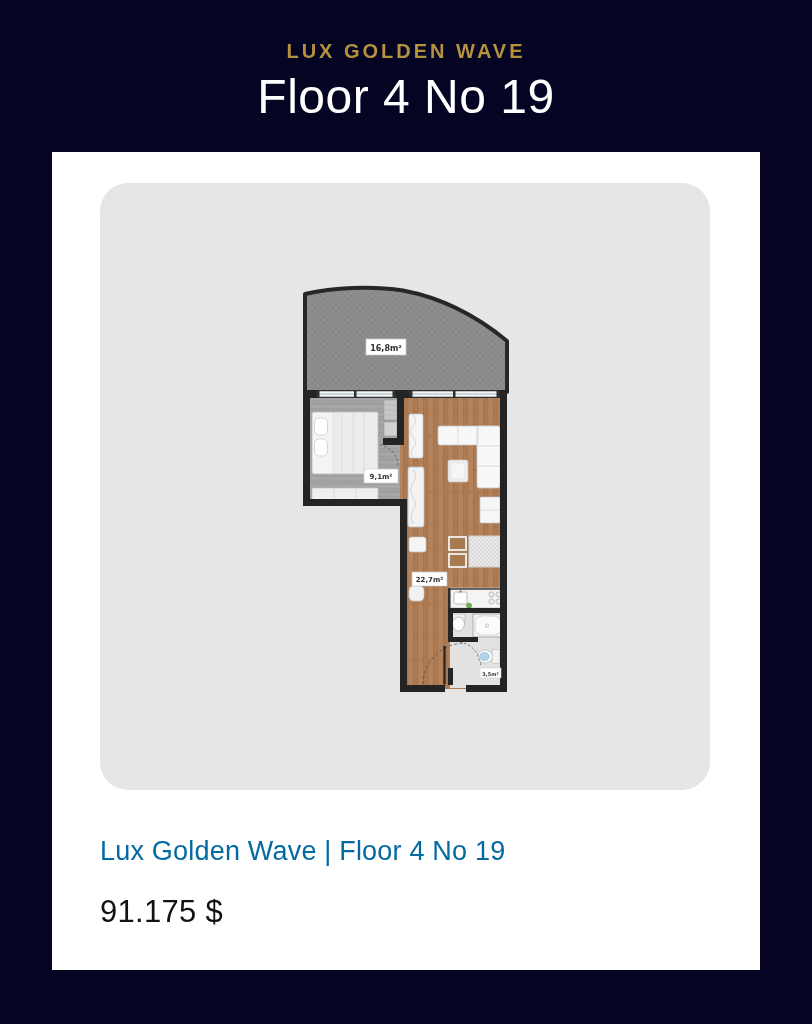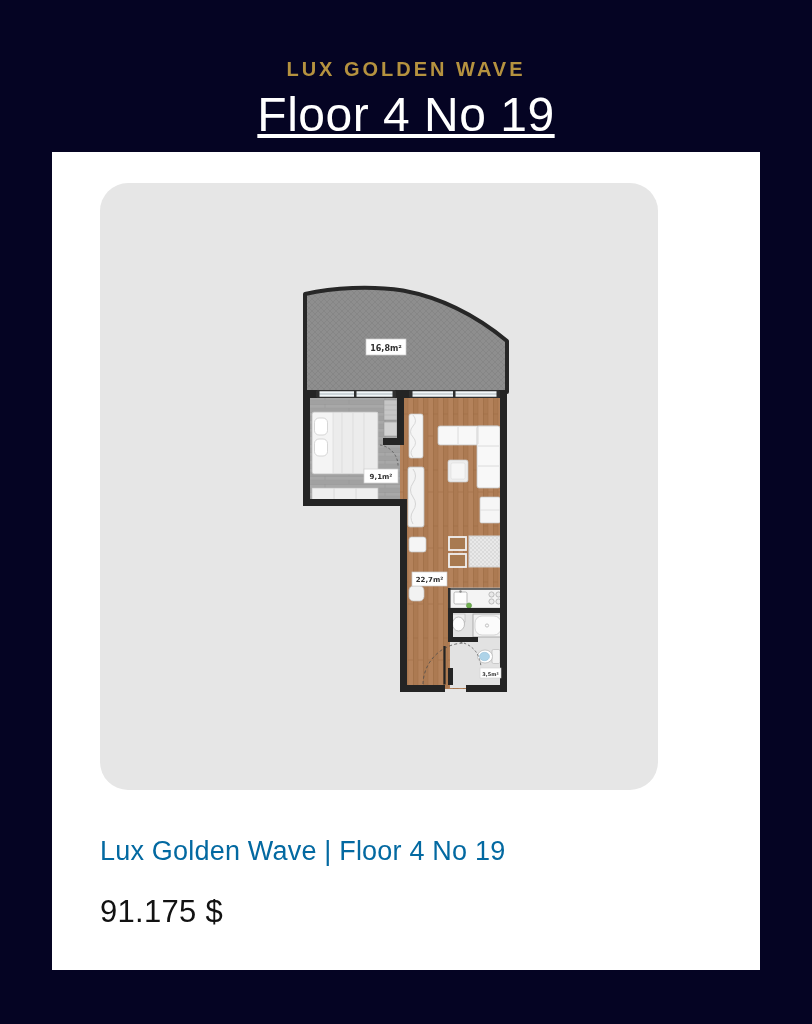--- a/index.html
+++ b/index.html
@@ -4,32 +4,32 @@
 <style>
   html,body{margin:0;padding:0;}
   body{
     width:812px;height:1024px;position:relative;overflow:hidden;
     background:#050423;
     font-family:"Liberation Sans", sans-serif;
     -webkit-font-smoothing:antialiased;
   }
   .header{position:absolute;top:0;left:0;width:812px;text-align:center;}
   .brand{
-    margin-top:58px;font-size:20px;font-weight:600;letter-spacing:3px;
+    margin-top:40px;font-size:20px;font-weight:600;letter-spacing:3px;
     color:#b5923f;
   }
   .page-title{
-    margin-top:6px;font-size:48px;font-weight:500;color:#ffffff;letter-spacing:0.5px;text-decoration:underline;
+    margin-top:6px;font-size:48px;font-weight:500;color:#ffffff;letter-spacing:0.5px;
   }
   .card{
     position:absolute;left:52px;top:152px;width:708px;height:818px;
     background:#ffffff;
   }
   .plan-panel{
-    position:absolute;left:48px;top:31px;width:558px;height:607px;
+    position:absolute;left:48px;top:31px;width:610px;height:607px;
     background:#e6e6e6;border-radius:28px;
   }
   .floorplan-svg{position:absolute;left:203px;top:101px;}
   .caption{
     position:absolute;left:48px;top:684px;
     font-size:27px;font-weight:500;color:#0369a1;letter-spacing:0.2px;
   }
   .price{
     position:absolute;left:48px;top:742px;
     font-size:31px;font-weight:400;color:#121212;letter-spacing:0.3px;

